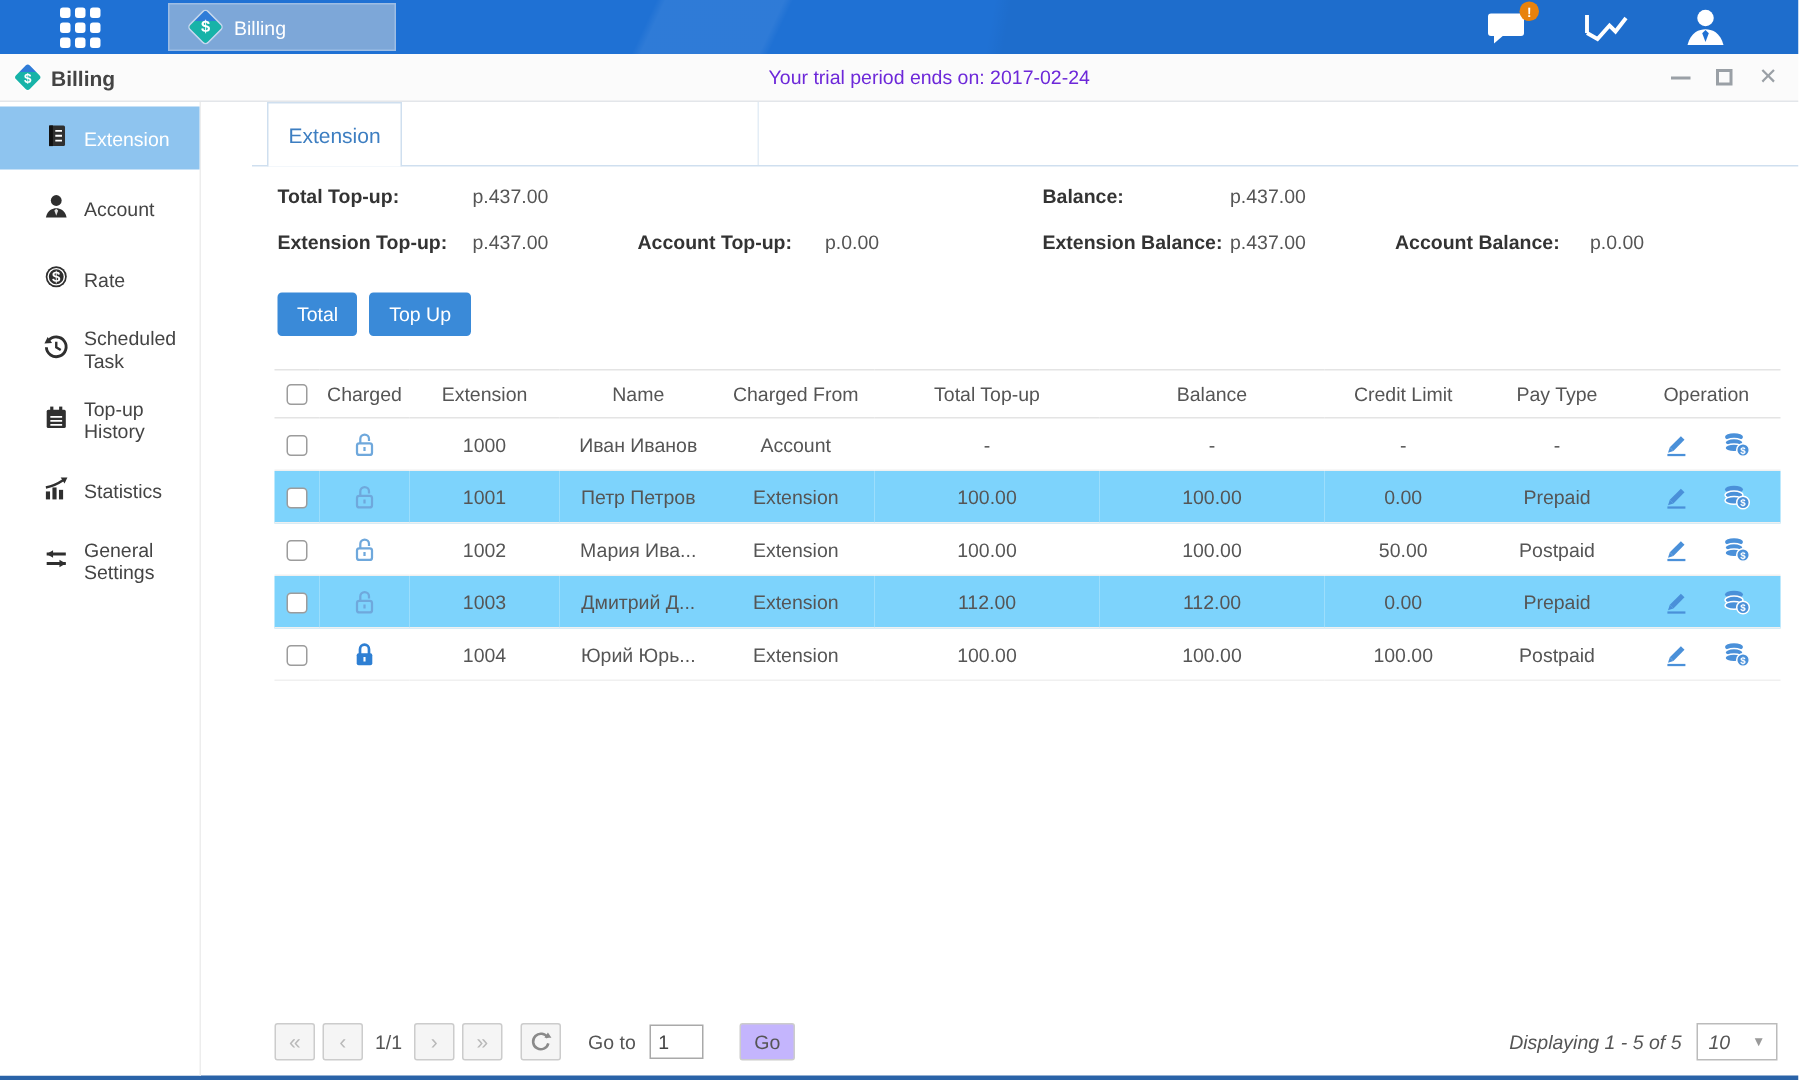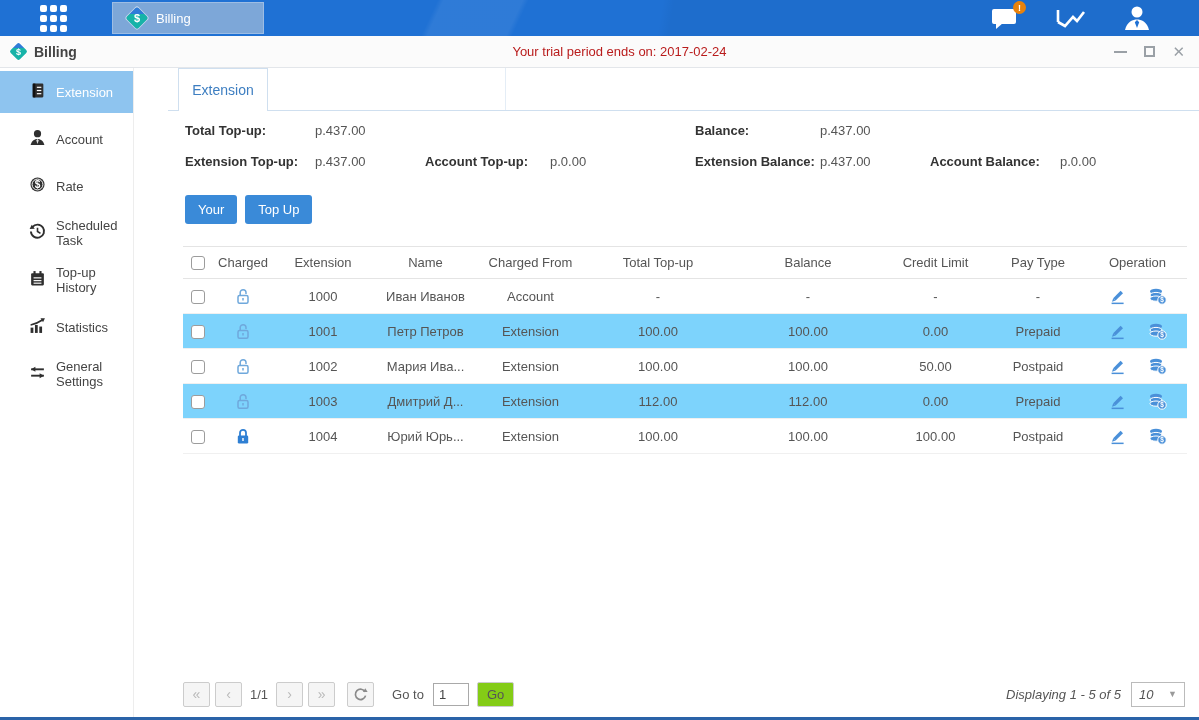--- a/index.html
+++ b/index.html
@@ -33,21 +33,21 @@
     background:#e8820c; border-radius:50%; color:#fff; font-size:9px; font-weight:bold;
     display:flex; align-items:center; justify-content:center; }
 
   
   .titlebar { position:relative; height:32px; background:#fbfbfb;
     border-bottom:1px solid #e3e6ea; display:flex; align-items:center; }
   .titlebar .app-title { display:flex; align-items:center; gap:7px; margin-left:10px;
     font-size:14px; font-weight:bold; color:#444; }
   .titlebar .diamond { width:17px; height:17px; flex-basis:17px; }
   .titlebar .diamond span { font-size:9px; }
-  .trial { position:absolute; left:0; right:0; text-align:center; color:#b91c1c;
+  .trial { position:absolute; left:0; right:0; text-align:center; color:#6d28d9;
     font-size:13px; pointer-events:none;padding-left:40px; }
   .win-controls { position:absolute; right:14px; display:flex; align-items:center; gap:17px; }
   .win-controls span { color:#9aa0a6; cursor:pointer; font-size:13px; line-height:10px; }
   .wc-min { width:13px; border-top:2px solid #9aa0a6; height:0; }
   .wc-max { width:11px; height:11px; border:2px solid #9aa0a6; }
   .wc-close { font-size:15px !important; }
 
   
   .app-body { display:flex; height:649px;gap:34px; }
   .sidebar { width:168px; background:#fff; border-right:1px solid #ededed; padding-top:3px; }
@@ -95,21 +95,21 @@
   .pager { margin-top:auto; display:flex; align-items:center;
     padding:0 14px 8px 15px; font-size:13px; color:#555; height:38px; }
   .pg-btn { width:27px; height:25px; background:#f5f5f5; border:1px solid #ccc;
     border-radius:2px; display:flex; align-items:center; justify-content:center;
     color:#b9b9b9; font-size:14px; cursor:pointer; margin-right:5px; }
   .pg-btn.refresh { margin-left:7px; }
   .pg-page { margin:0 8px 0 3px; }
   .goto-label { margin:0 9px 0 13px; }
   .goto-input { width:36px; height:23px; border:1px solid #a9a9a9; font-size:13px;
     padding-left:5px; color:#444; font-family:"Liberation Sans",sans-serif; }
-  .go-btn { margin-left:8px; height:25px; padding:0 9px; background:#84cc16;
+  .go-btn { margin-left:24px; height:25px; padding:0 9px; background:#c4b5fd;
     border:1px solid #ccc; border-radius:2px; font-size:13px; color:#555;
     cursor:pointer; font-family:"Liberation Sans",sans-serif; }
   .pg-right { margin-left:auto; display:flex; align-items:center; gap:10px;font-style:italic; }
   .page-size { width:54px; height:25px; border:1px solid #bbb; background:#fff;
     display:flex; align-items:center; justify-content:space-between;
     padding:0 7px; cursor:pointer; }
   .page-size .caret { color:#9a9a9a; font-size:9px; }
 
   .bottom-strip { height:3px; background:#2a63a8; }
 </style>
@@ -259,21 +259,21 @@
       <span class="s-r2" style="left:147px">p.437.00</span>
       <span class="s-r2" style="left:257px"><b>Account Top-up:</b></span>
       <span class="s-r2" style="left:382px">p.0.00</span>
       <span class="s-r2" style="left:527px"><b>Extension Balance:</b></span>
       <span class="s-r2" style="left:652px">p.437.00</span>
       <span class="s-r2" style="left:762px"><b>Account Balance:</b></span>
       <span class="s-r2" style="left:892px">p.0.00</span>
     </div>
 
     <div class="btn-row">
-      <button class="btn">Your</button>
+      <button class="btn">Total</button>
       <button class="btn">Top Up</button>
     </div>
 
     <table>
       <colgroup>
         <col style="width:30px">
           <col style="width:60px">
           <col style="width:100px">
         <col style="width:105px">
           <col style="width:105px">

